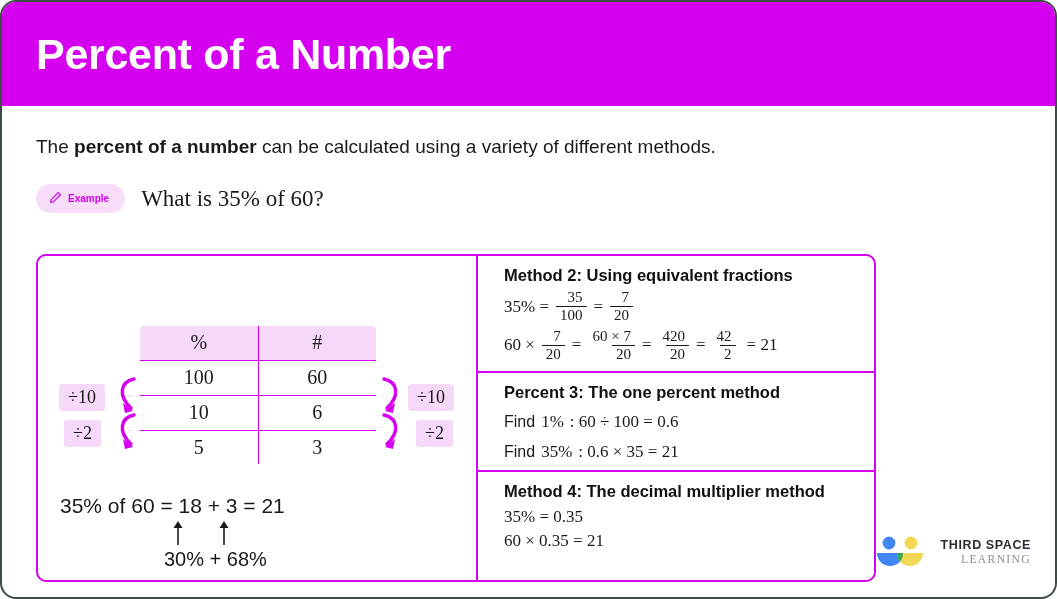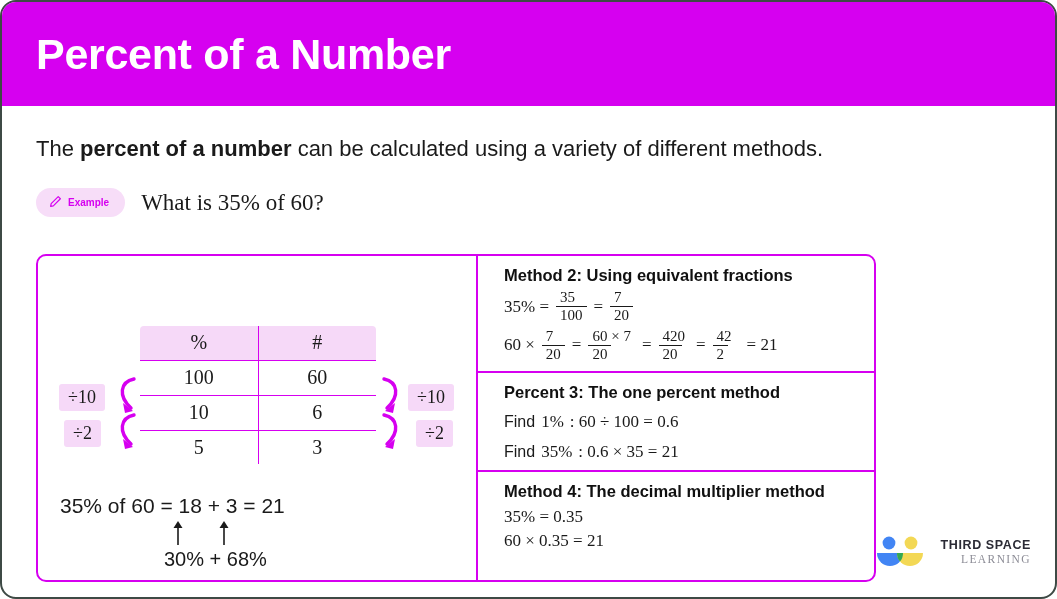--- a/index.html
+++ b/index.html
@@ -26,21 +26,21 @@
   }
   #header-title {
     color: #ffffff;
     font-size: 43px;
     font-weight: bold;
     letter-spacing: -0.3px;
   }
   
   #intro {
     margin: 30px 17px 0 34px;
-    font-size: 22px;
+    font-size: 19px;
     color: #1a1a1a;
   }
   #intro b { font-weight: bold; }
   #example-row {
     display: flex; align-items: center;
     margin: 26px 0 0 34px;
     gap: 16px;
   }
   #example-pill {
     display: inline-flex; align-items: center; gap: 6px;
@@ -89,21 +89,21 @@
   .method-box:last-child { border-bottom: none; }
   .mathline {
     font-family: "Liberation Serif", serif;
     font-size: 17px;
     color: #1a1a1a;
     display: flex; align-items: center;
     white-space: nowrap;
   }
   .frac {
     display: inline-flex; flex-direction: column;
-    align-items: flex-start;
+    align-items: flex-end;
     vertical-align: middle;
     margin: 0 7px;
     font-family: Liberation Serif, serif;
   }
   .frac .num { padding: 0 4px; font-size: 15px; line-height: 1.15; }
   .frac .den {
     padding: 0 4px; font-size: 15px; line-height: 1.15;
     border-top: 1.3px solid #1a1a1a;
   }
   .m3line { font-size: 17px; margin-top: 10px; }

